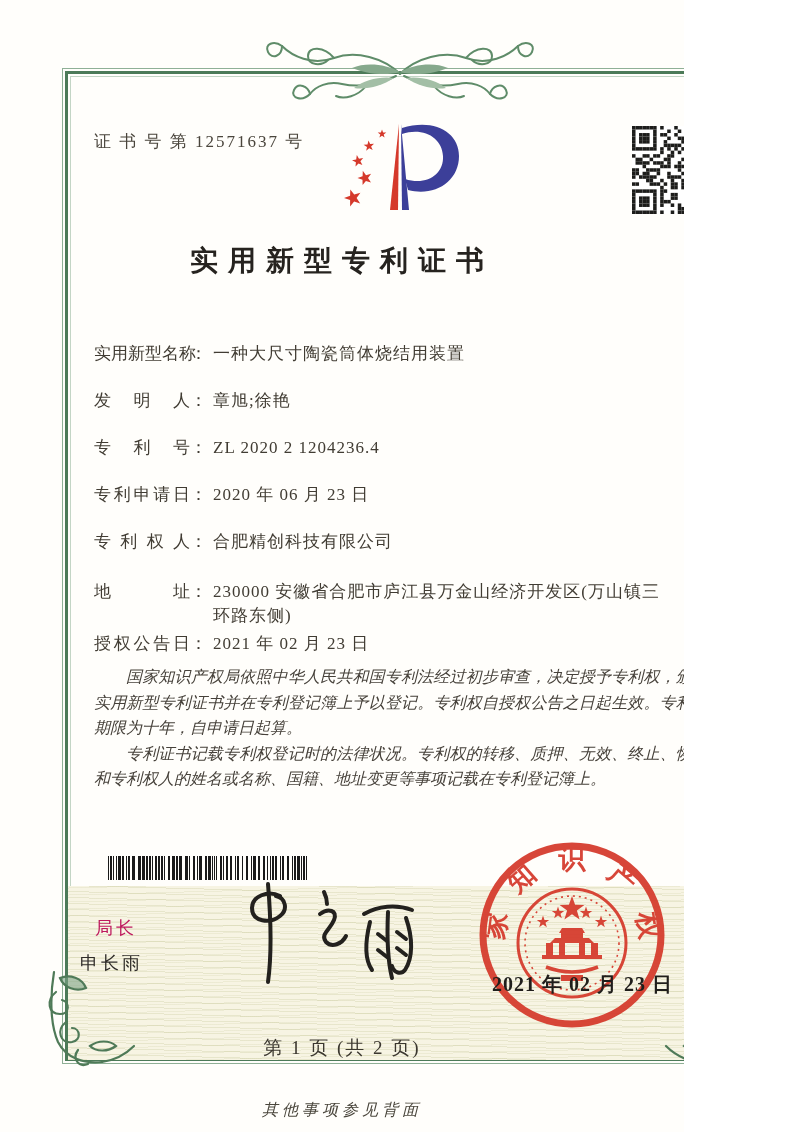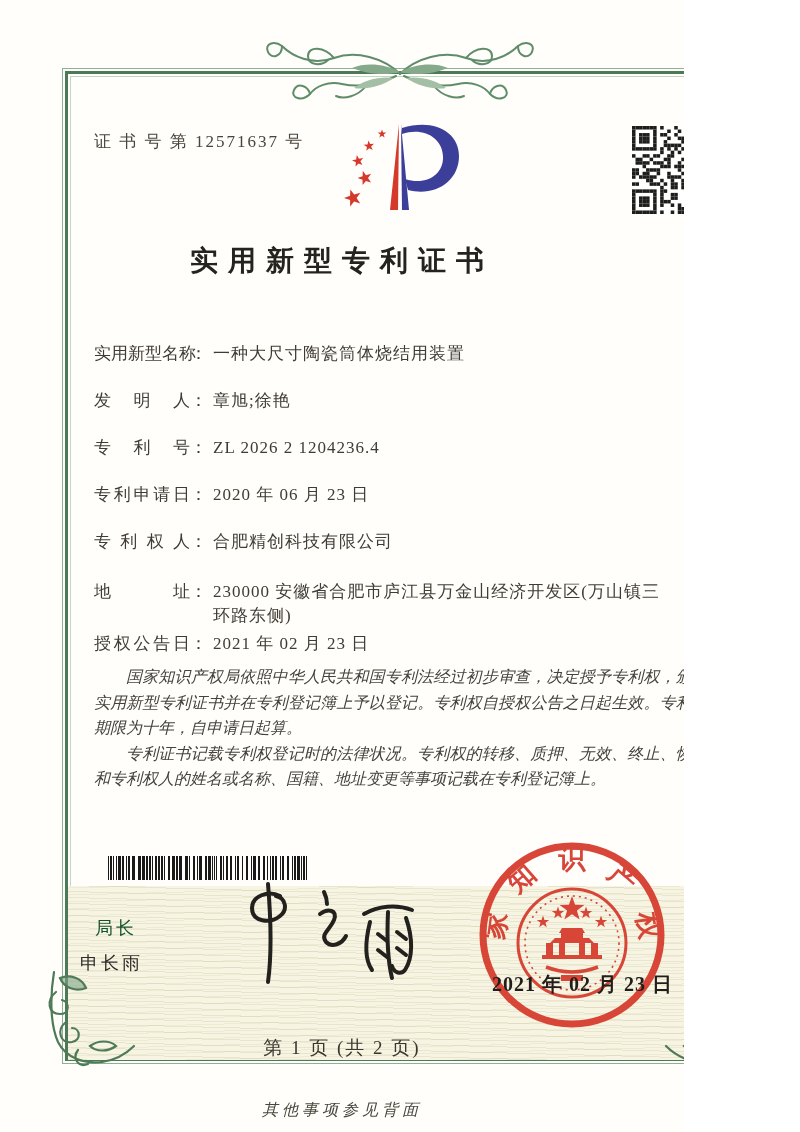--- a/index.html
+++ b/index.html
@@ -22,21 +22,21 @@
   .frow{position:absolute;left:0;white-space:nowrap;}
   .flabel{display:inline-block;width:96px;text-align:justify;text-align-last:justify;}
   .colon{display:inline-block;margin-right:6px;}
   .fvalue{letter-spacing:1px;}
   .addr-value{display:inline-block;width:450px;white-space:normal;vertical-align:top;line-height:24px;}
   .grp2{position:absolute;left:326px;top:0;}
   .body-text{position:absolute;left:94px;top:664px;width:614px;font-size:16px;line-height:25.5px;
              color:#46413a;text-align:justify;font-style:italic;}
   .body-text p{margin:0;text-indent:2em;}
   .barcode{position:absolute;left:108px;top:856px;width:204px;height:24px;}
-  .officer-title{position:absolute;left:95px;top:916px;font-size:18px;letter-spacing:3px;color:#14532d;
+  .officer-title{position:absolute;left:95px;top:916px;font-size:18px;letter-spacing:3px;color:#be185d;
                  font-family:"Liberation Sans","DejaVu Sans",sans-serif;}
   .officer-name{position:absolute;left:80px;top:951px;font-size:18px;letter-spacing:3px;color:#2e2b28;
                 font-family:"Liberation Sans","DejaVu Sans",sans-serif;}
   .signature{position:absolute;left:228px;top:876px;}
   .seal{position:absolute;left:472px;top:835px;width:200px;height:200px;opacity:.93;}
   .seal-date{position:absolute;left:492px;top:971px;font-size:20px;letter-spacing:1px;color:#201e1b;font-weight:600;}
   .page-info{position:absolute;left:0;right:0;top:1035px;text-align:center;font-size:19px;letter-spacing:2px;color:#3b372f;}
   .back-note{position:absolute;left:0;right:0;top:1080px;text-align:center;font-size:16px;letter-spacing:4px;
              color:#4a463c;font-style:italic;margin-top:20px;}
   .ornament-top{position:absolute;left:260px;top:33px;}
@@ -428,21 +428,21 @@
   <div class="title">实用新型专利证书</div>
 
   <div class="fields">
     <div class="frow" style="top:0">
       <span class="flabel">实用新型名称</span><span class="colon">：</span><span class="fvalue">一种大尺寸陶瓷筒体烧结用装置</span>
     </div>
     <div class="frow" style="top:47px">
       <span class="flabel">发明人</span><span class="colon">：</span><span class="fvalue">章旭;徐艳</span>
     </div>
     <div class="frow" style="top:94px">
-      <span class="flabel">专利号</span><span class="colon">：</span><span class="fvalue">ZL 2026 2 1204236.4</span>
+      <span class="flabel">专利号</span><span class="colon">：</span><span class="fvalue">ZL 2020 2 1204236.4</span>
     </div>
     <div class="frow" style="top:141px">
       <span class="flabel">专利申请日</span><span class="colon">：</span><span class="fvalue">2020 年 06 月 23 日</span>
     </div>
     <div class="frow" style="top:188px">
       <span class="flabel">专利权人</span><span class="colon">：</span><span class="fvalue">合肥精创科技有限公司</span>
     </div>
     <div class="frow" style="top:238px">
       <span class="flabel">地址</span><span class="colon">：</span><span class="fvalue addr-value">230000 安徽省合肥市庐江县万金山经济开发区(万山镇三环路东侧)</span>
     </div>

